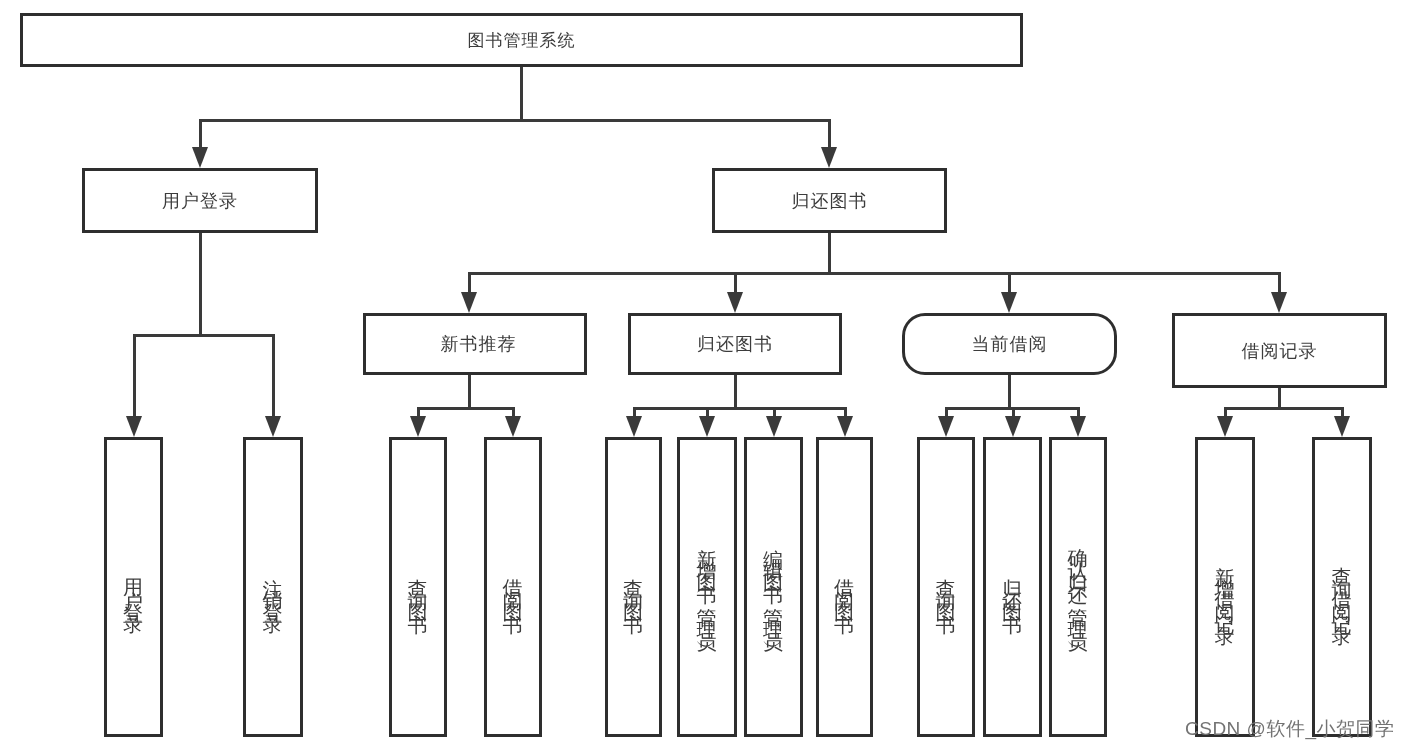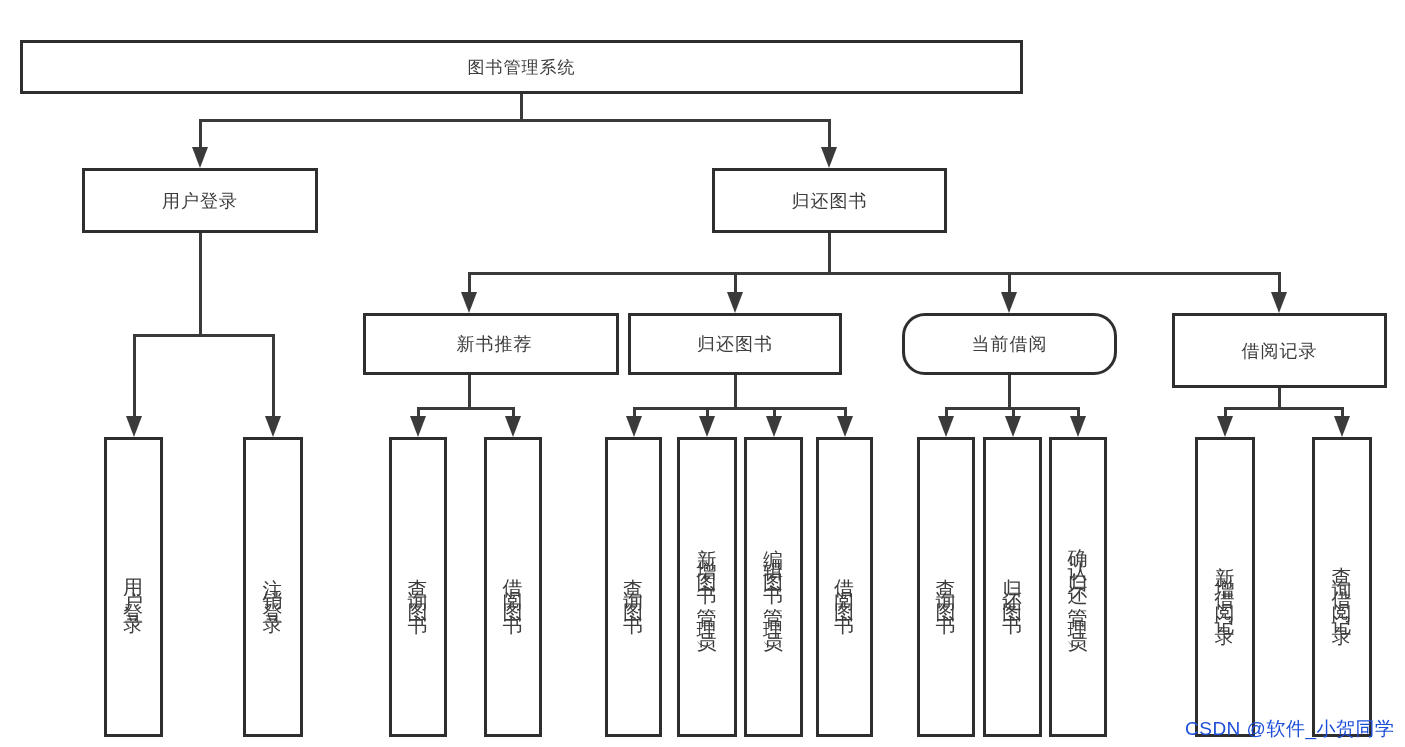--- a/index.html
+++ b/index.html
@@ -26,53 +26,53 @@
     font-size:18px;
     letter-spacing:1px;
   }
   .node.v{
     writing-mode:vertical-rl;
     text-orientation:mixed;
     font-size:20px;
     letter-spacing:12px;
     line-height:1;
   }
-  .node.root-node{font-size:17px;margin-top:27px;}
+  .node.root-node{font-size:17px;}
   .line{
     position:absolute;
     background:#3a3a3a;
     z-index:1;
   }
   .arrowhead{
     position:absolute;
     width:0;height:0;
     border-left:8px solid transparent;
     border-right:8px solid transparent;
     border-top:21px solid #3a3a3a;
     z-index:1;
   }
   .watermark{
     position:absolute;
     left:1185px;top:716px;
     font-size:19px;
-    color:#1d4ed8;
+    color:#737373;
     white-space:nowrap;
     z-index:3;
     letter-spacing:0.5px;
   }
 </style>
 </head>
 <body>
 
 <div id="canvas">
   <div class="watermark">CSDN @软件_小贺同学</div>
 <div class="node h root-node" style="left: 20px; top: 13px; width: 1003px; height: 54px;">图书管理系统</div>
     <div class="node h" style="left: 82px; top: 168px; width: 236px; height: 65px;">用户登录</div>
     <div class="node h" style="left: 712px; top: 168px; width: 235px; height: 65px;">归还图书</div>
-    <div class="node h" style="left: 363px; top: 313px; width: 256px; height: 62px; padding-left: 7px;">新书推荐</div>
+    <div class="node h" style="left: 363px; top: 313px; width: 224px; height: 62px; padding-left: 7px;">新书推荐</div>
     <div class="node h" style="left: 628px; top: 313px; width: 214px; height: 62px;">归还图书</div>
     <div class="node h" style="left: 902px; top: 313px; width: 215px; height: 62px; border-radius: 23px;">当前借阅</div>
     <div class="node h" style="left: 1172px; top: 313px; width: 215px; height: 75px;">借阅记录</div>
     <div class="node v" style="left: 104px; top: 437px; width: 59px; height: 300px;">用户登录</div>
     <div class="node v" style="left: 243px; top: 437px; width: 60px; height: 300px;">注销登录</div>
     <div class="node v" style="left: 389px; top: 437px; width: 58px; height: 300px;">查询图书</div>
     <div class="node v" style="left: 484px; top: 437px; width: 58px; height: 300px;">借阅图书</div>
     <div class="node v" style="left: 605px; top: 437px; width: 57px; height: 300px;">查询图书</div>
     <div class="node v" style="left: 677px; top: 437px; width: 60px; height: 300px;">新增图书（管理员）</div>
     <div class="node v" style="left: 744px; top: 437px; width: 59px; height: 300px;">编辑图书（管理员）</div>

